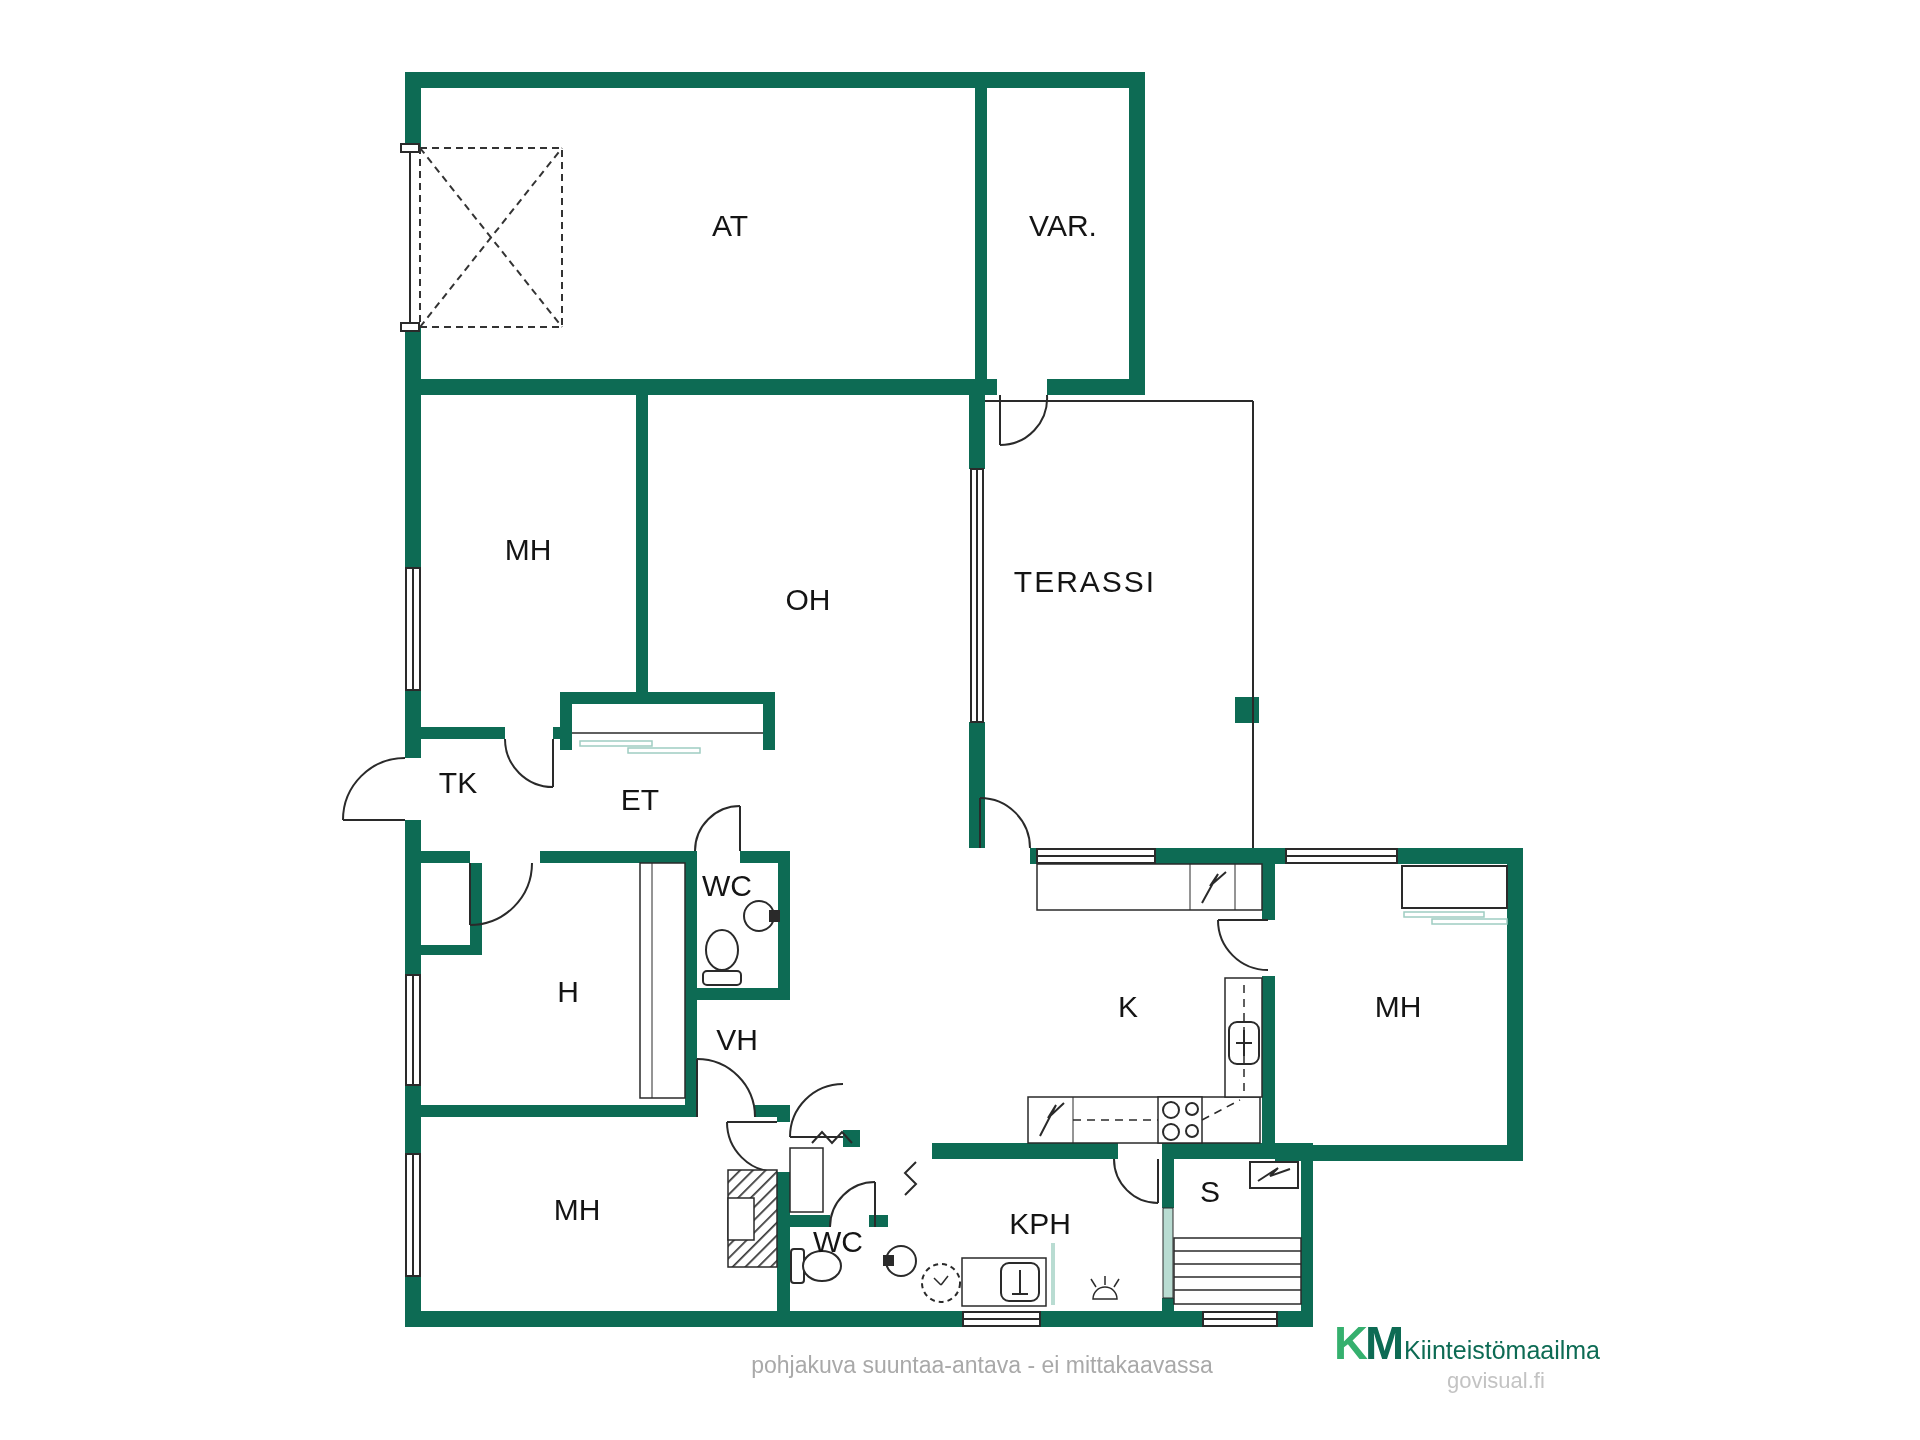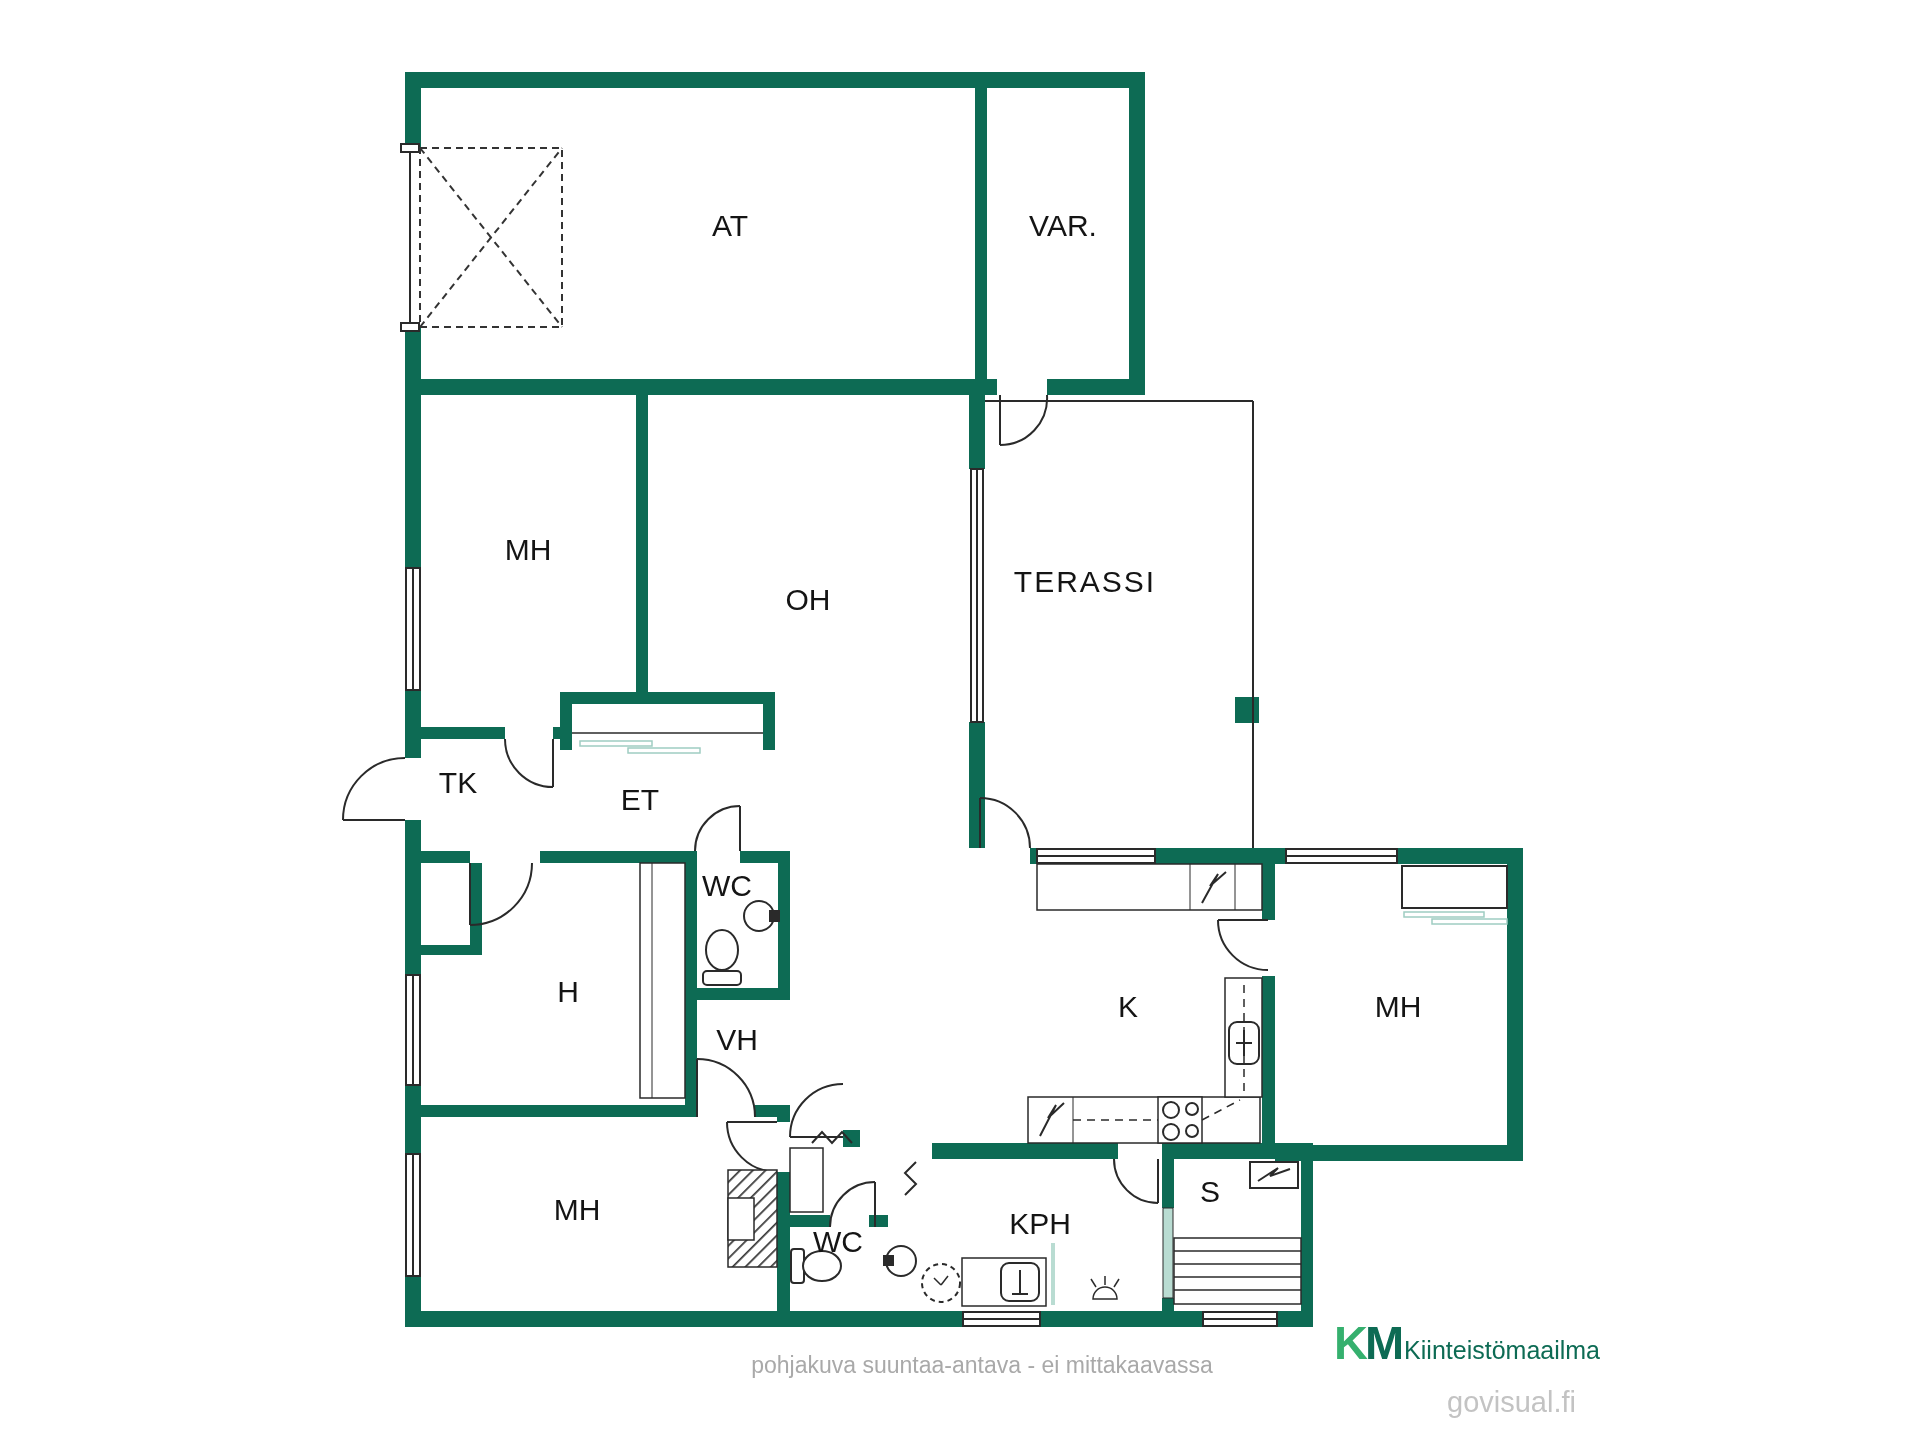--- a/index.html
+++ b/index.html
@@ -8,21 +8,21 @@
   .plan-svg{position:absolute;left:0;top:0;width:1920px;height:1440px;}
   .room-label{font-family:"Liberation Sans", sans-serif;font-size:30px;fill:#141414;}
   .room-label.wide{letter-spacing:2px;}
   .footer-note{position:absolute;left:0;top:1352px;width:1964px;text-align:center;
                font-size:23px;color:#a9a9a9;}
   .brand{position:absolute;left:1334px;top:1318px;width:360px;line-height:1.05;}
   .brand .mark{font-size:47px;font-weight:bold;letter-spacing:-3px;}
   .brand .k{color:#35b06e;}
   .brand .m{color:#0d6b54;}
   .brand .name{font-size:25px;font-weight:normal;color:#0d6b54;margin-left:3px;}
-  .brand .site{display:block;margin-left:113px;margin-top:20px;font-size:29px;color:#c3c3c3;}
+  .brand .site{display:block;margin-left:113px;margin-top:2px;font-size:22px;color:#c3c3c3;}
 </style>
 </head>
 <body>
 
 <div class="page">
 
 <svg class="plan-svg" viewBox="0 0 1920 1440">
   <defs>
     <pattern id="hatch" width="9" height="9" patternTransform="rotate(45)" patternUnits="userSpaceOnUse">
       <rect width="9" height="9" fill="#ffffff"></rect>

